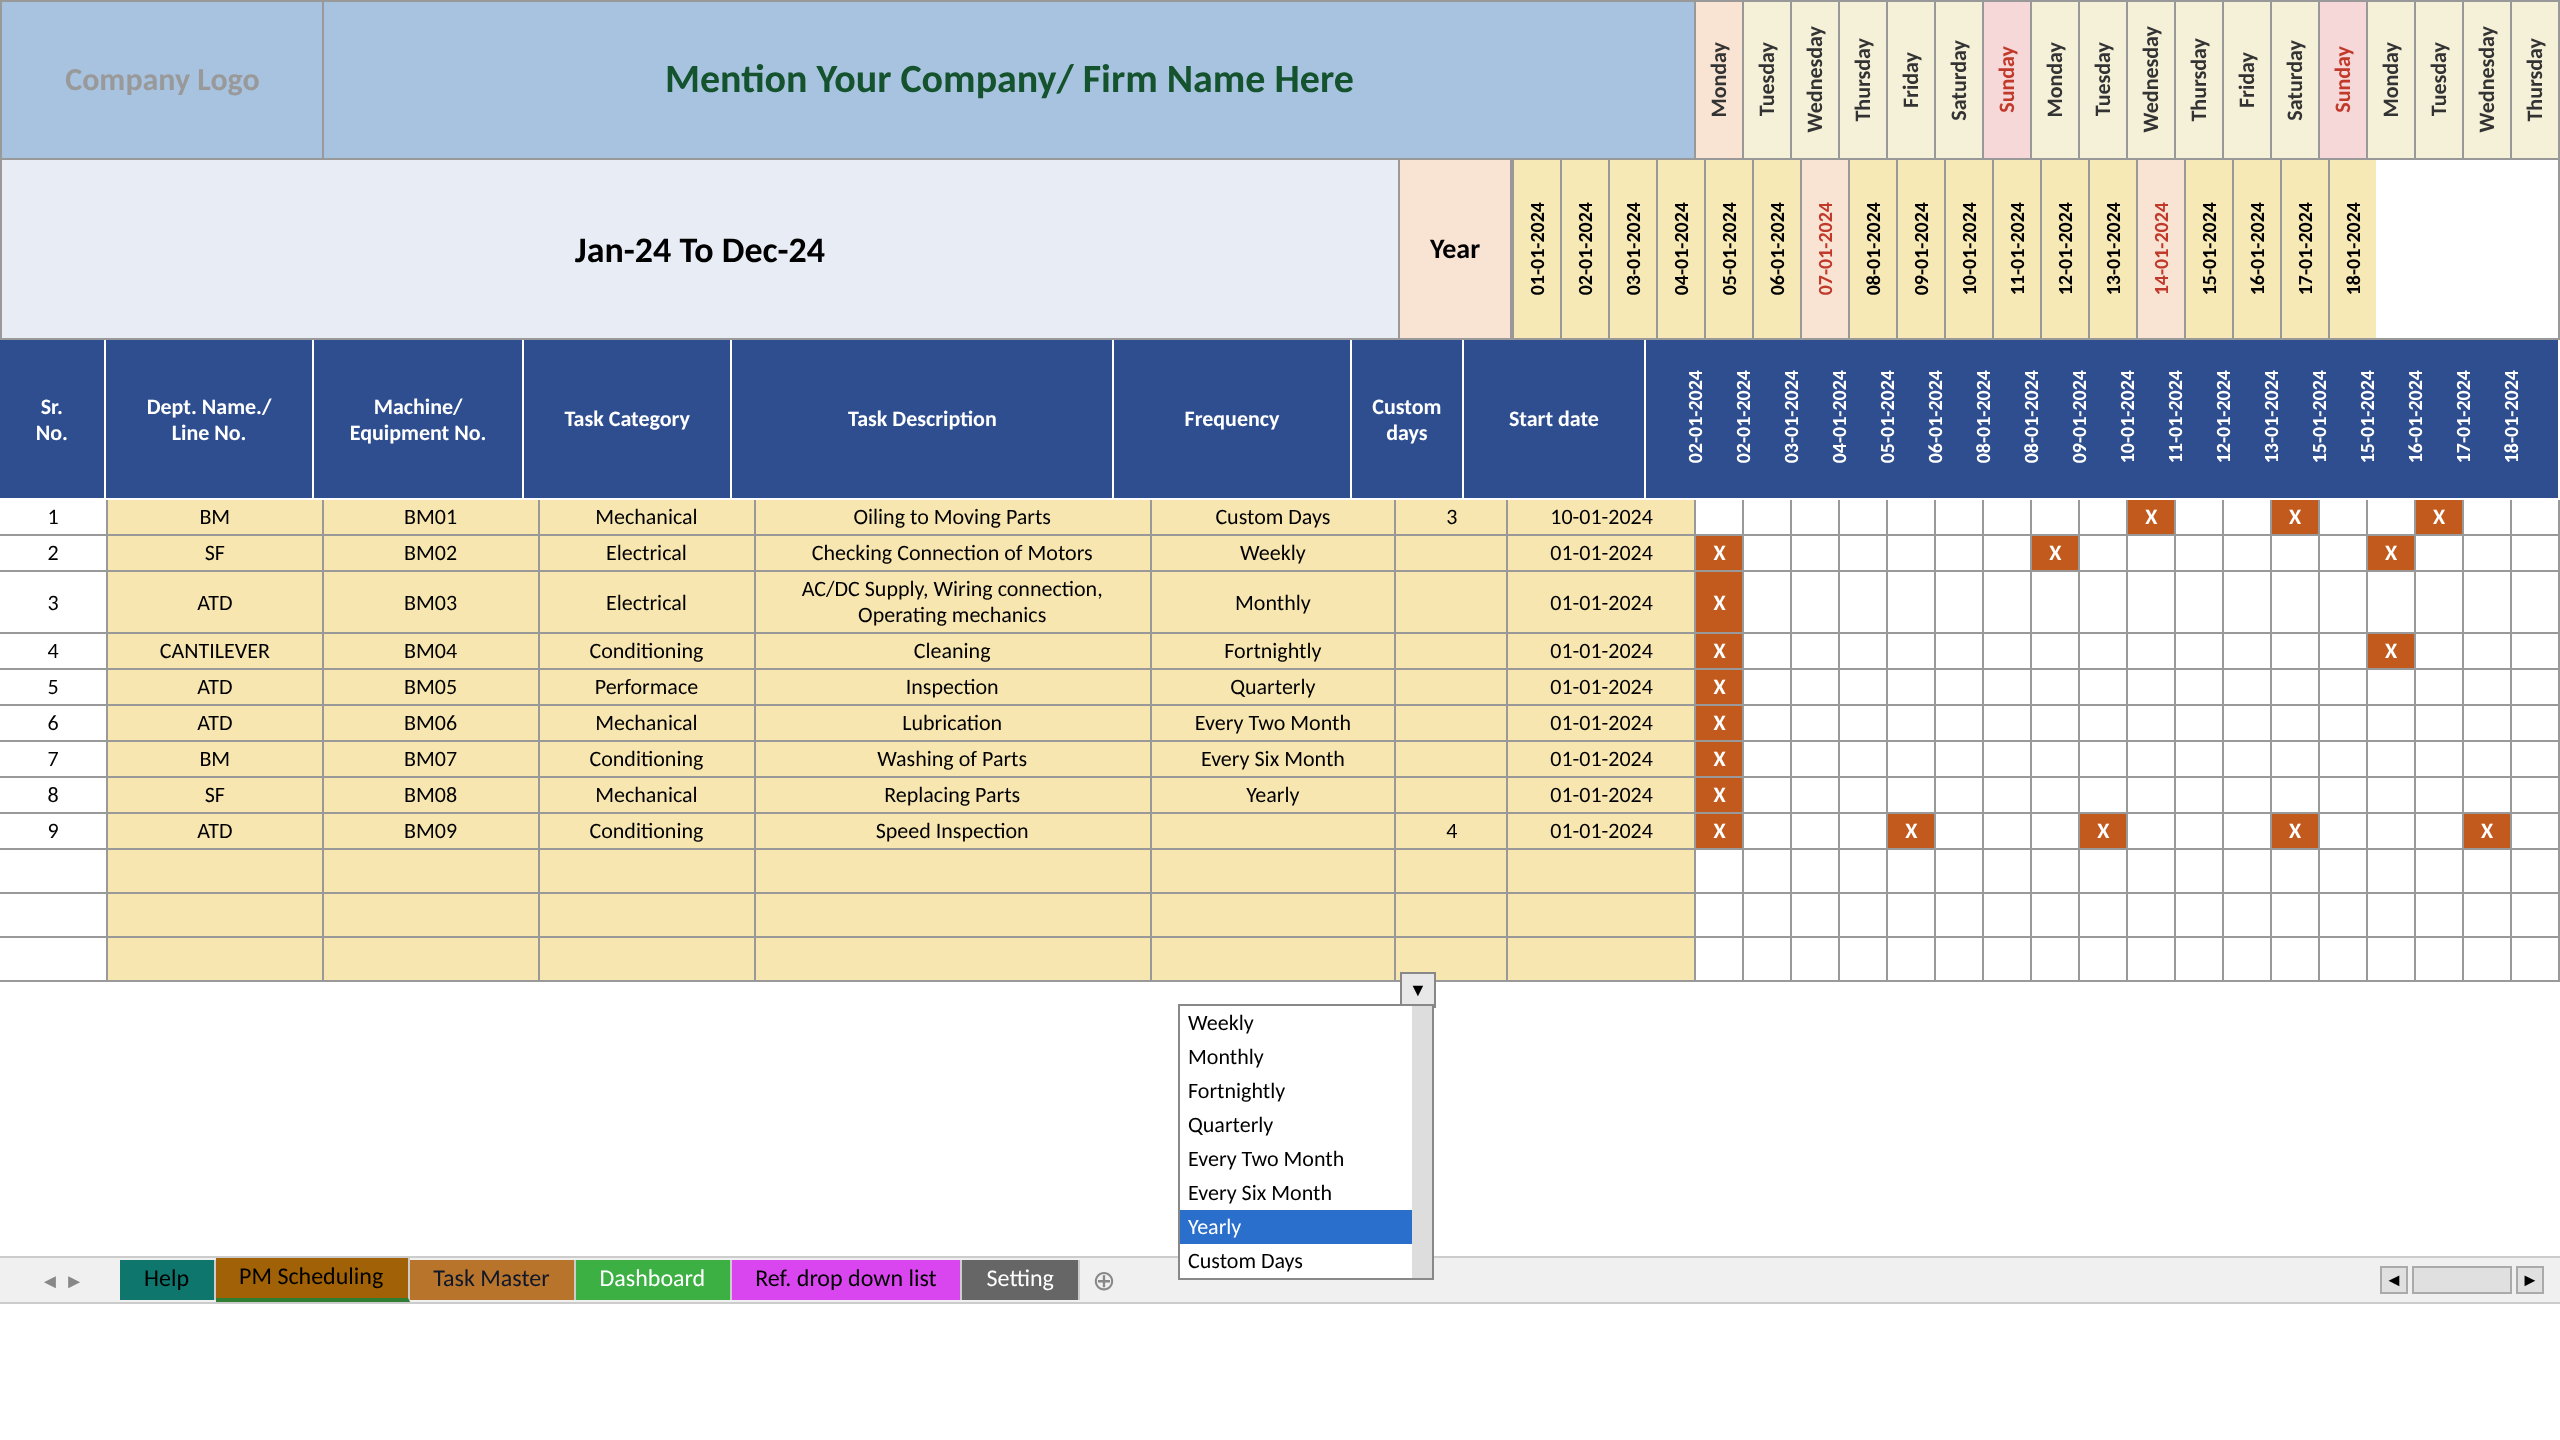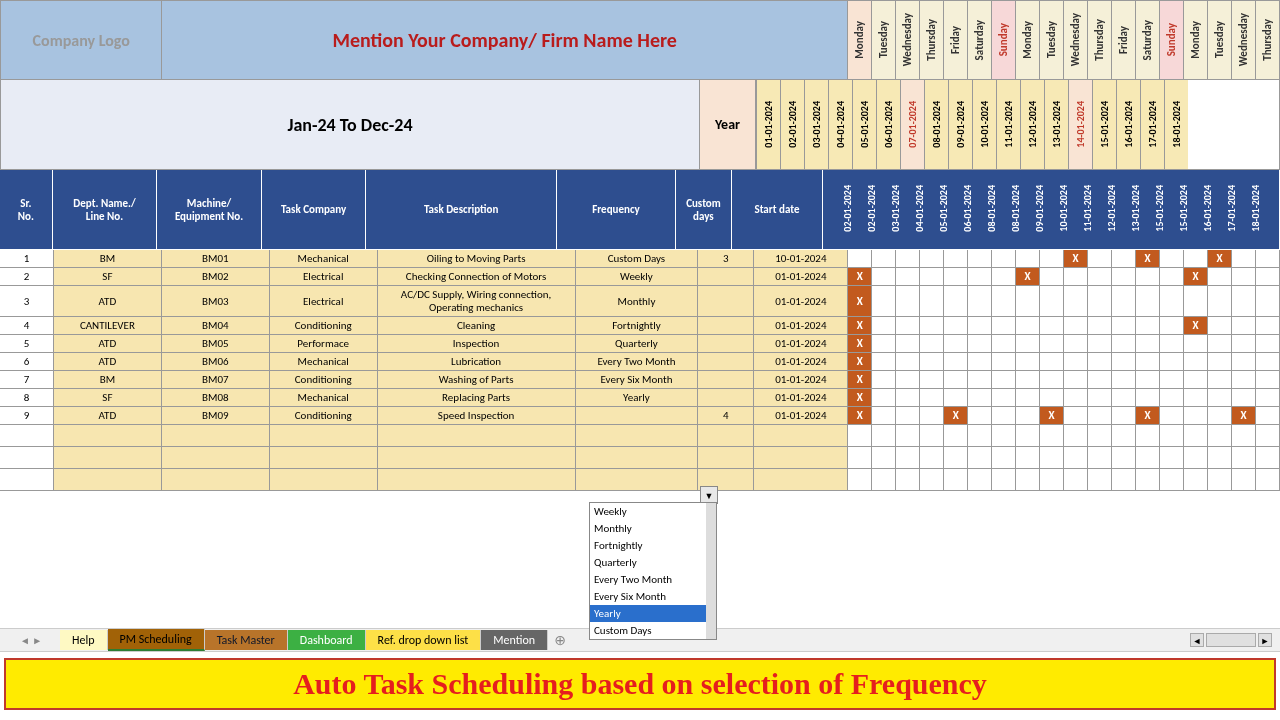--- a/index.html
+++ b/index.html
@@ -1,21 +1,21 @@
 <!DOCTYPE html>
 <html><head>
 <meta charset="utf-8">
 <style>
 *{box-sizing:border-box;margin:0;padding:0}
 body{font-family:Calibri,Arial,sans-serif;font-size:12px;background:#fff;width:1280px;height:720px;overflow:hidden;position:relative}
 .wrap{position:relative;width:100%;height:100%}
 
 .logo-row{display:flex;height:80px;border:1px solid #999}
 .logo-cell{width:162px;background:#a8c3e0;display:flex;align-items:center;justify-content:center;font-size:16px;font-weight:bold;color:#999;border-right:1px solid #999}
-.company-cell{width:687px;background:#a8c3e0;display:flex;align-items:center;justify-content:center;font-size:20px;font-weight:bold;color:#b91c1c}
+.company-cell{width:687px;background:#a8c3e0;display:flex;align-items:center;justify-content:center;font-size:20px;font-weight:bold;color:#14532d}
 .day-cells-top{display:flex;flex:1}
 .day-cell-top{width:24px;background:#f5f0d8;border-left:1px solid #999;display:flex;align-items:center;justify-content:center}
 .day-cell-top.sun{background:#f7d8d8}
 .day-cell-top.mon{background:#f9e4d4}
 .day-cell-top span{writing-mode:vertical-rl;transform:rotate(180deg);font-size:11px;font-weight:bold;color:#333}
 .day-cell-top.sun span{color:#c0392b;font-weight:bold}
 
 .title-row{display:flex;height:90px;border:1px solid #999;border-top:none}
 .title-cell{width:699px;background:#e8ecf5;display:flex;flex-direction:column;align-items:center;justify-content:center;border-right:1px solid #999}
 .title-cell .t1{font-size:22px;font-weight:bold}
@@ -57,25 +57,25 @@
 
 .dropdown{position:absolute;left:589px;top:502px;width:128px;background:#fff;border:1px solid #888;font-size:11px;z-index:50}
 .dropdown .opt{padding:2px 4px;cursor:pointer}
 .dropdown .opt.sel{background:#2a6fcc;color:#fff}
 .dropdown .scroll{position:absolute;right:0;top:0;width:10px;height:100%;background:#ddd}
 .dd-arrow{position:absolute;left:700px;top:486px;width:18px;height:18px;background:#e8e8e8;border:1px solid #888;display:flex;align-items:center;justify-content:center;font-size:9px}
 
 .tabs{position:absolute;bottom:68px;left:0;right:0;height:24px;background:#f0f0f0;display:flex;align-items:center;border-top:1px solid #ccc;border-bottom:1px solid #ccc;padding-left:20px}
 .tabs .nav{width:40px;display:flex;gap:4px;font-size:10px;color:#888}
 .tab{padding:3px 12px;font-size:12px;border-right:1px solid #ccc;cursor:pointer}
-.tab.help{background:#fef9c3}
+.tab.help{background:#0f766e}
 .tab.active{background:#a16207;font-weight:normal;border-bottom:2px solid #2e7d32}
 .tab.task{background:#b8742a;color:#0f172a}
 .tab.dash{background:#3cb043;color:#fff}
-.tab.ref{background:#fde047}
+.tab.ref{background:#d946ef}
 .tab.set{background:#666;color:#fff}
 .tab-add{width:24px;text-align:center;color:#888;font-size:14px}
 .tab-scroll{position:absolute;right:8px;display:flex;gap:2px;align-items:center}
 .tab-scroll div{width:14px;height:14px;background:#e0e0e0;border:1px solid #aaa;font-size:9px;display:flex;align-items:center;justify-content:center}
 
 .banner{position:absolute;bottom:10px;left:4px;right:4px;height:52px;background:#ffeb00;border:2px solid #c0392b;display:flex;align-items:center;justify-content:center;font-size:30px;font-weight:bold;color:#e51e1e;font-family:Georgia,serif}
 </style>
 </head>
 <body>
 
@@ -202,21 +202,21 @@
         <div class="date-cell-top">
           <span>18-01-2024</span>
         </div>
       </div>
 </div>
 
 <div class="header-row">
   <div class="c-sr">Sr. No.</div>
   <div class="c-dept">Dept. Name./ Line No.</div>
   <div class="c-mach">Machine/ Equipment No.</div>
-  <div class="c-cat">Task Company</div>
+  <div class="c-cat">Task Category</div>
   <div class="c-desc">Task Description</div>
   <div class="c-freq">Frequency</div>
   <div class="c-cust">Custom days</div>
   <div class="c-start">Start date</div>
   <div id="date-hdrs" style="display:flex">
         <div class="date-hdr"><span>02-01-2024</span></div>
         <div class="date-hdr"><span>02-01-2024</span></div>
         <div class="date-hdr"><span>03-01-2024</span></div>
         <div class="date-hdr"><span>04-01-2024</span></div>
         <div class="date-hdr"><span>05-01-2024</span></div>
@@ -590,24 +590,23 @@
   <div class="scroll"></div>
 </div>
 
 <div class="tabs">
   <div class="nav">◄ ►</div>
   <div class="tab help">Help</div>
   <div class="tab active">PM Scheduling</div>
   <div class="tab task">Task Master</div>
   <div class="tab dash">Dashboard</div>
   <div class="tab ref">Ref. drop down list</div>
-  <div class="tab set">Mention</div>
+  <div class="tab set">Setting</div>
   <div class="tab-add">⊕</div>
   <div class="tab-scroll">
         <div>◄</div>
         <div style="width:50px"></div>
         <div>►</div>
       </div>
 </div>
 
-<div class="banner">Auto Task Scheduling based on selection of Frequency</div>
 
 </div>
 
 </body></html>

